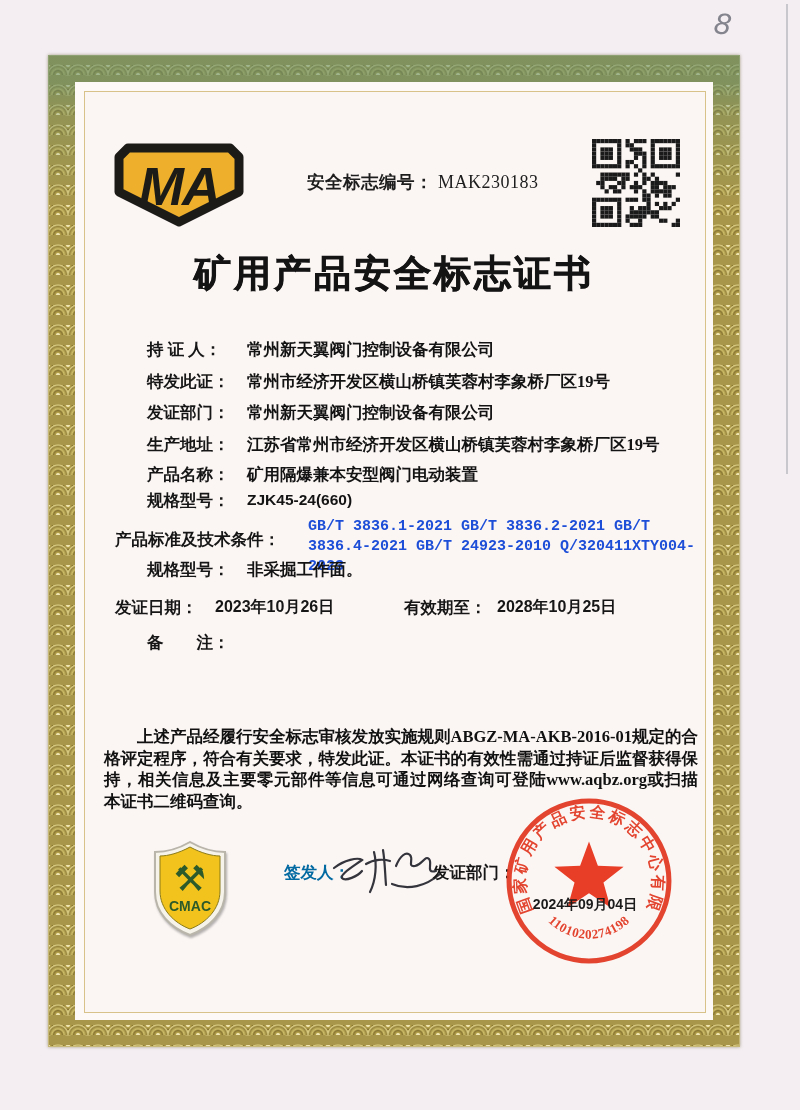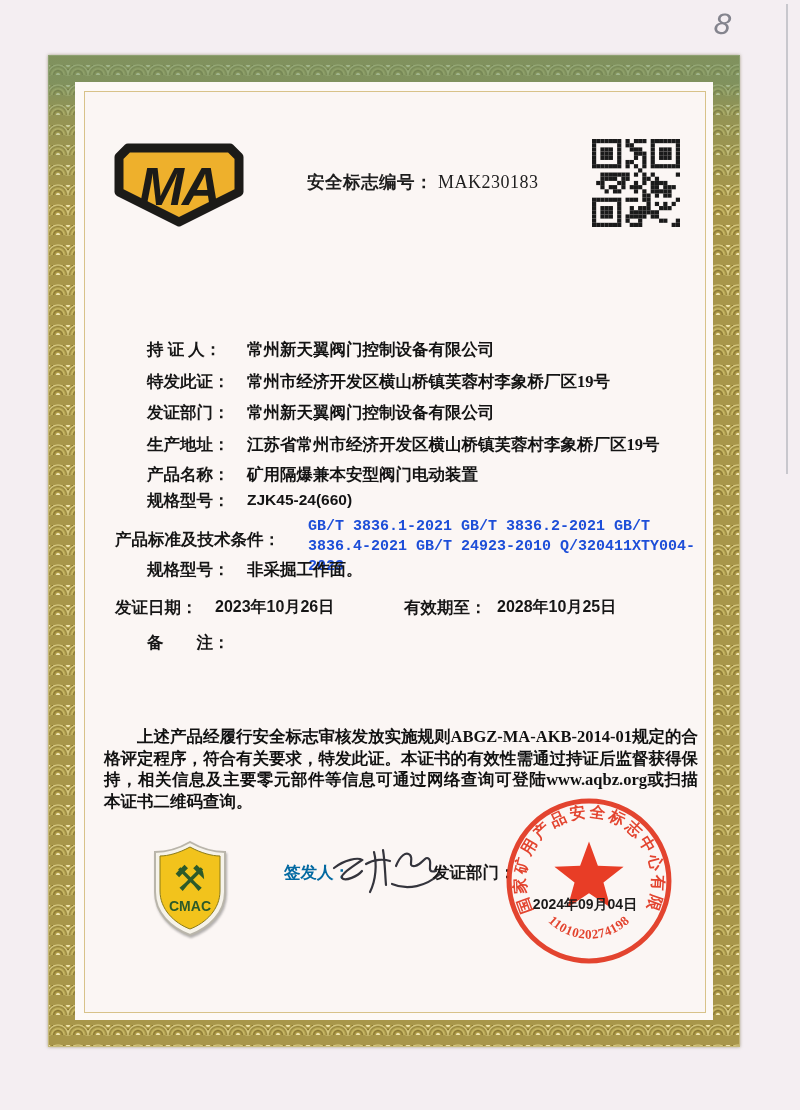--- a/index.html
+++ b/index.html
@@ -297,20 +297,21 @@
         <rect x="20" y="80" width="4" height="4" fill="#1a1a1a"></rect>
         <rect x="24" y="80" width="4" height="4" fill="#1a1a1a"></rect>
         <rect x="36" y="80" width="4" height="4" fill="#1a1a1a"></rect>
         <rect x="40" y="80" width="4" height="4" fill="#1a1a1a"></rect>
         <rect x="44" y="80" width="4" height="4" fill="#1a1a1a"></rect>
         <rect x="76" y="80" width="4" height="4" fill="#1a1a1a"></rect>
         <rect x="80" y="80" width="4" height="4" fill="#1a1a1a"></rect>
       </svg>
   </div>
 
+  <div class="title z3">矿用产品安全标志证书</div>
 
   <div class="row z3" style="top:339px">
     <span class="lab">持 证 人：</span><span class="val">常州新天翼阀门控制设备有限公司</span></div>
   <div class="row z3" style="top:371px">
     <span class="lab">特发此证：</span><span class="val">常州市经济开发区横山桥镇芙蓉村李象桥厂区19号</span></div>
   <div class="row z3" style="top:402px">
     <span class="lab">发证部门：</span><span class="val">常州新天翼阀门控制设备有限公司</span></div>
   <div class="row z3" style="top:434px">
     <span class="lab">生产地址：</span><span class="val">江苏省常州市经济开发区横山桥镇芙蓉村李象桥厂区19号</span></div>
   <div class="row z3" style="top:464px">
@@ -325,21 +326,21 @@
     <span class="lab">规格型号：</span><span class="val">非采掘工作面。</span></div>
 
   <div class="date-part z3" style="left:115px;top:597px">发证日期：</div>
   <div class="date-part z3" style="left:215px;top:597px;font-family:'Liberation Sans',sans-serif;font-size:16px">2023年10月26日</div>
   <div class="date-part z3" style="left:404px;top:597px">有效期至：</div>
   <div class="date-part z3" style="left:497px;top:597px;font-family:'Liberation Sans',sans-serif;font-size:16px">2028年10月25日</div>
 
   <div class="row z3" style="top:632px">
     <span class="lab" style="width:auto">备　　注：</span></div>
 
-  <div class="statement z3">上述产品经履行安全标志审核发放实施规则ABGZ-MA-AKB-2014-01规定的合格评定程序，符合有关要求，特发此证。本证书的有效性需通过持证后监督获得保持，相关信息及主要零元部件等信息可通过网络查询可登陆www.aqbz.org或扫描本证书二维码查询。</div>
+  <div class="statement z3">上述产品经履行安全标志审核发放实施规则ABGZ-MA-AKB-2016-01规定的合格评定程序，符合有关要求，特发此证。本证书的有效性需通过持证后监督获得保持，相关信息及主要零元部件等信息可通过网络查询可登陆www.aqbz.org或扫描本证书二维码查询。</div>
 
   <div class="cmac z3">
     <svg width="86" height="102" viewBox="0 0 86 102">
       <path d="M43,4 C55,11 68,14 78,14 L78,54 C78,75 62,90 43,97 C24,90 8,75 8,54 L8,14 C18,14 31,11 43,4 Z" fill="#f6f3ea" stroke="#b9b5aa" stroke-width="2"></path>
       <path d="M43,9 C54,15 65,18 73,18 L73,53 C73,71 59,85 43,91 C27,85 13,71 13,53 L13,18 C21,18 32,15 43,9 Z" fill="#f2c31c" stroke="#8a7a18" stroke-width="1"></path>
       <text x="43" y="53" text-anchor="middle" font-size="36" fill="#2c5a2a" font-family="'DejaVu Sans',sans-serif">⚒</text>
       <text x="43" y="73" text-anchor="middle" font-size="14" font-weight="800" fill="#2c5a2a" font-family="'Liberation Sans',sans-serif">CMAC</text>
     </svg>
   </div>
 

